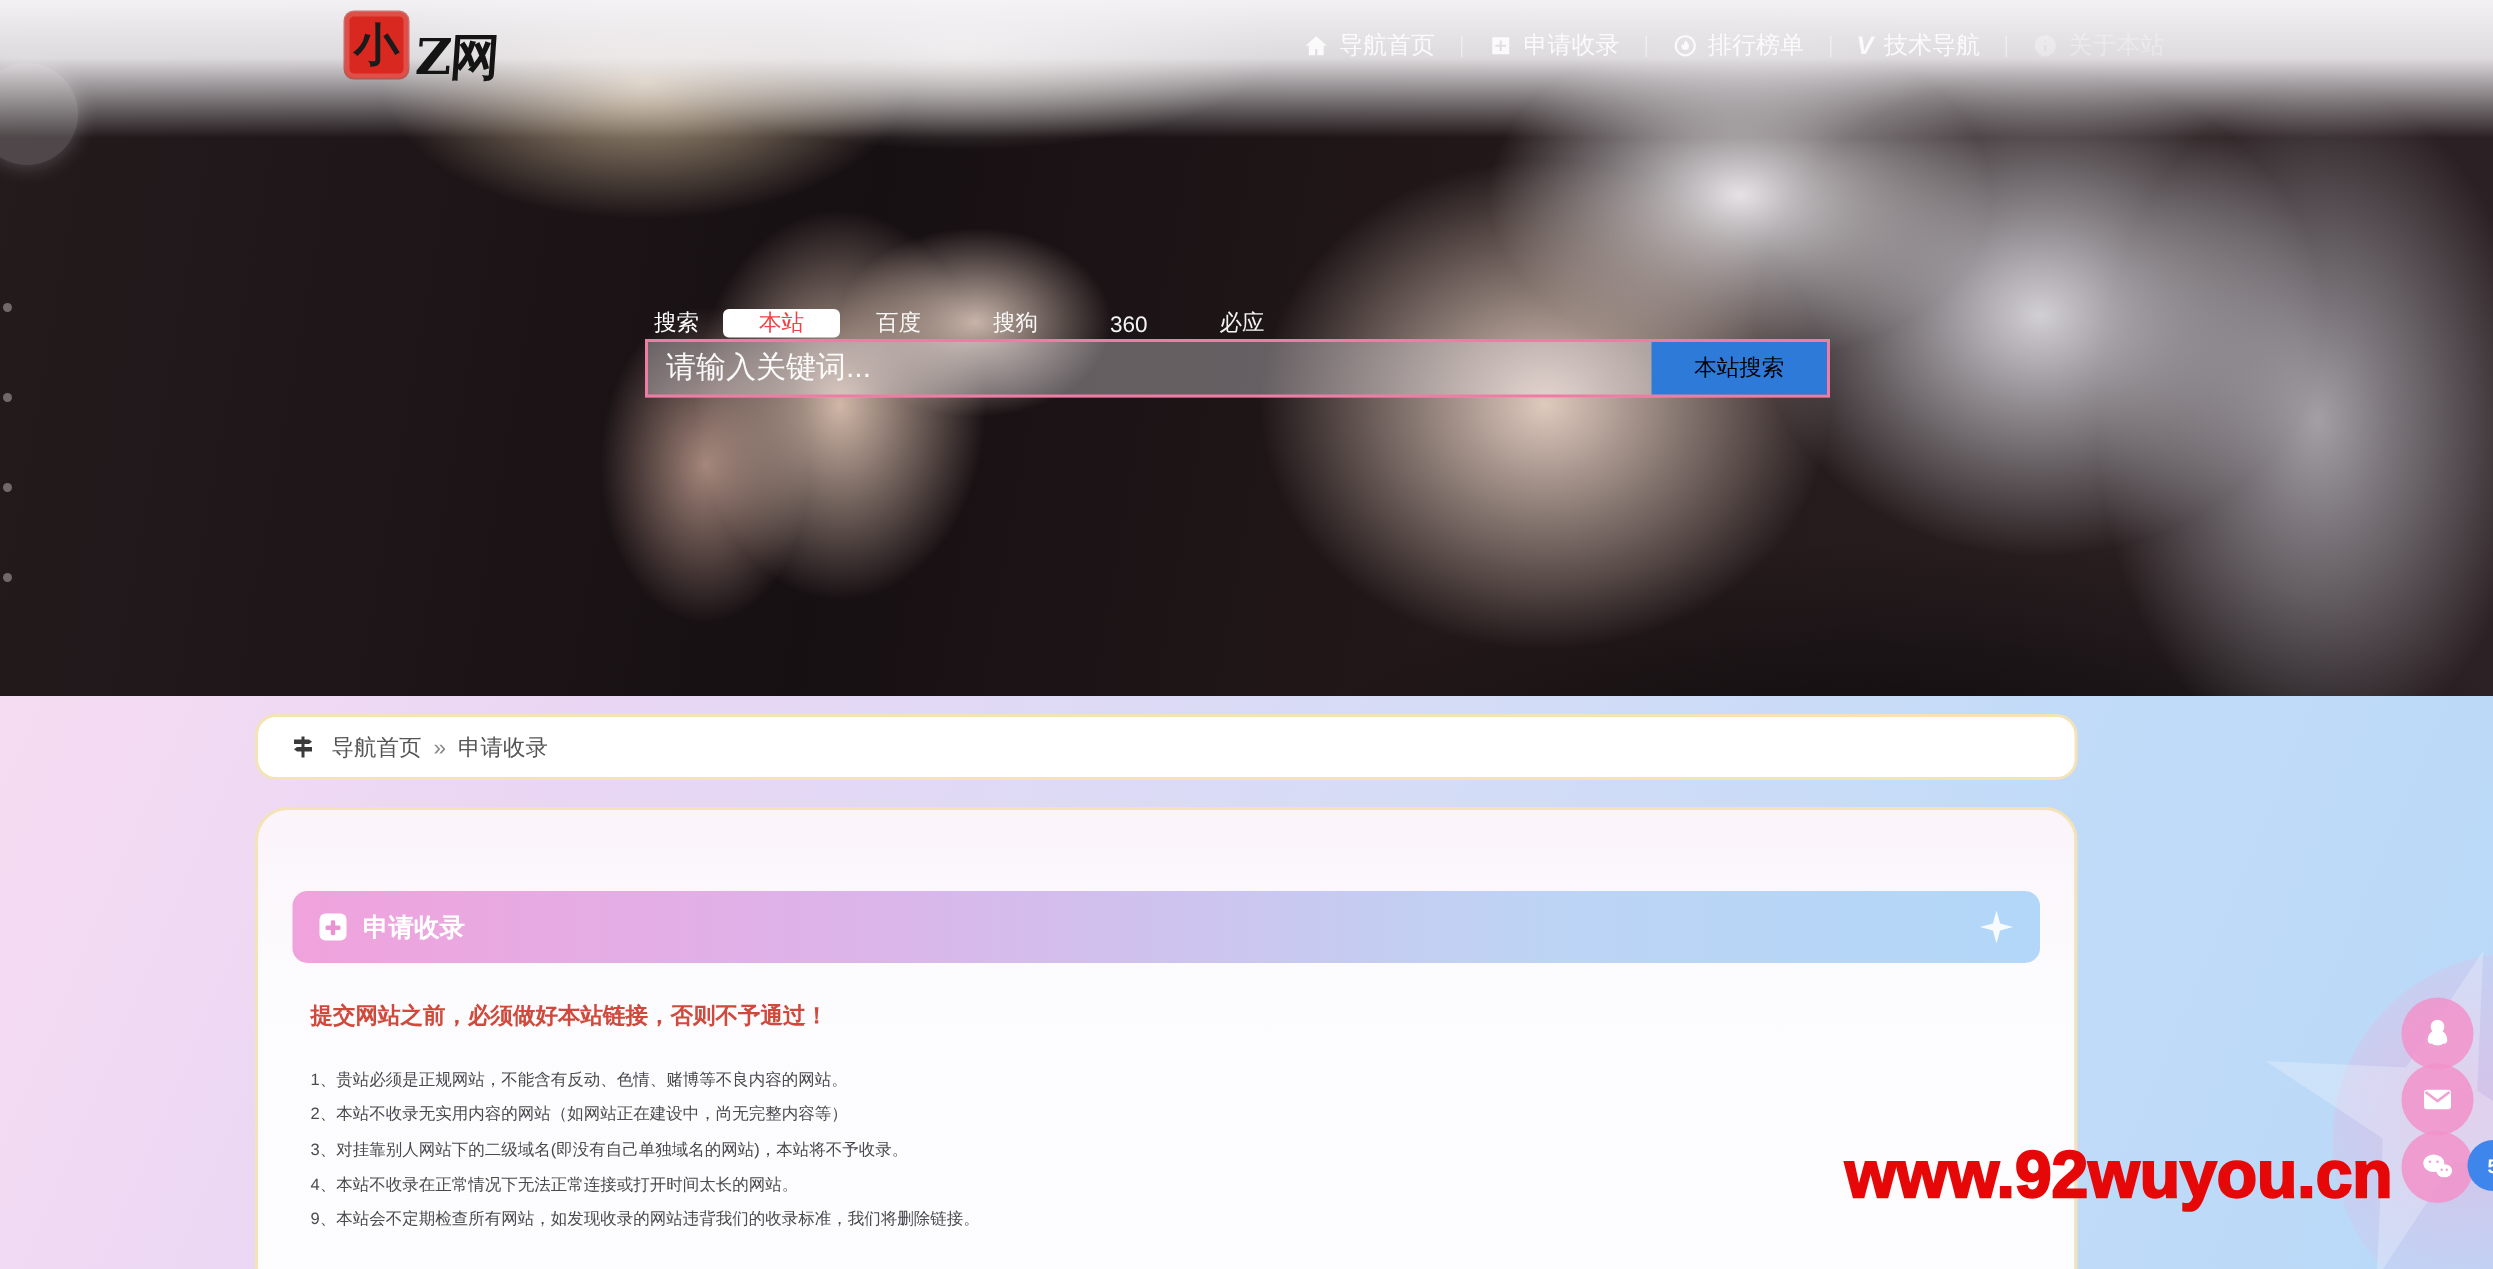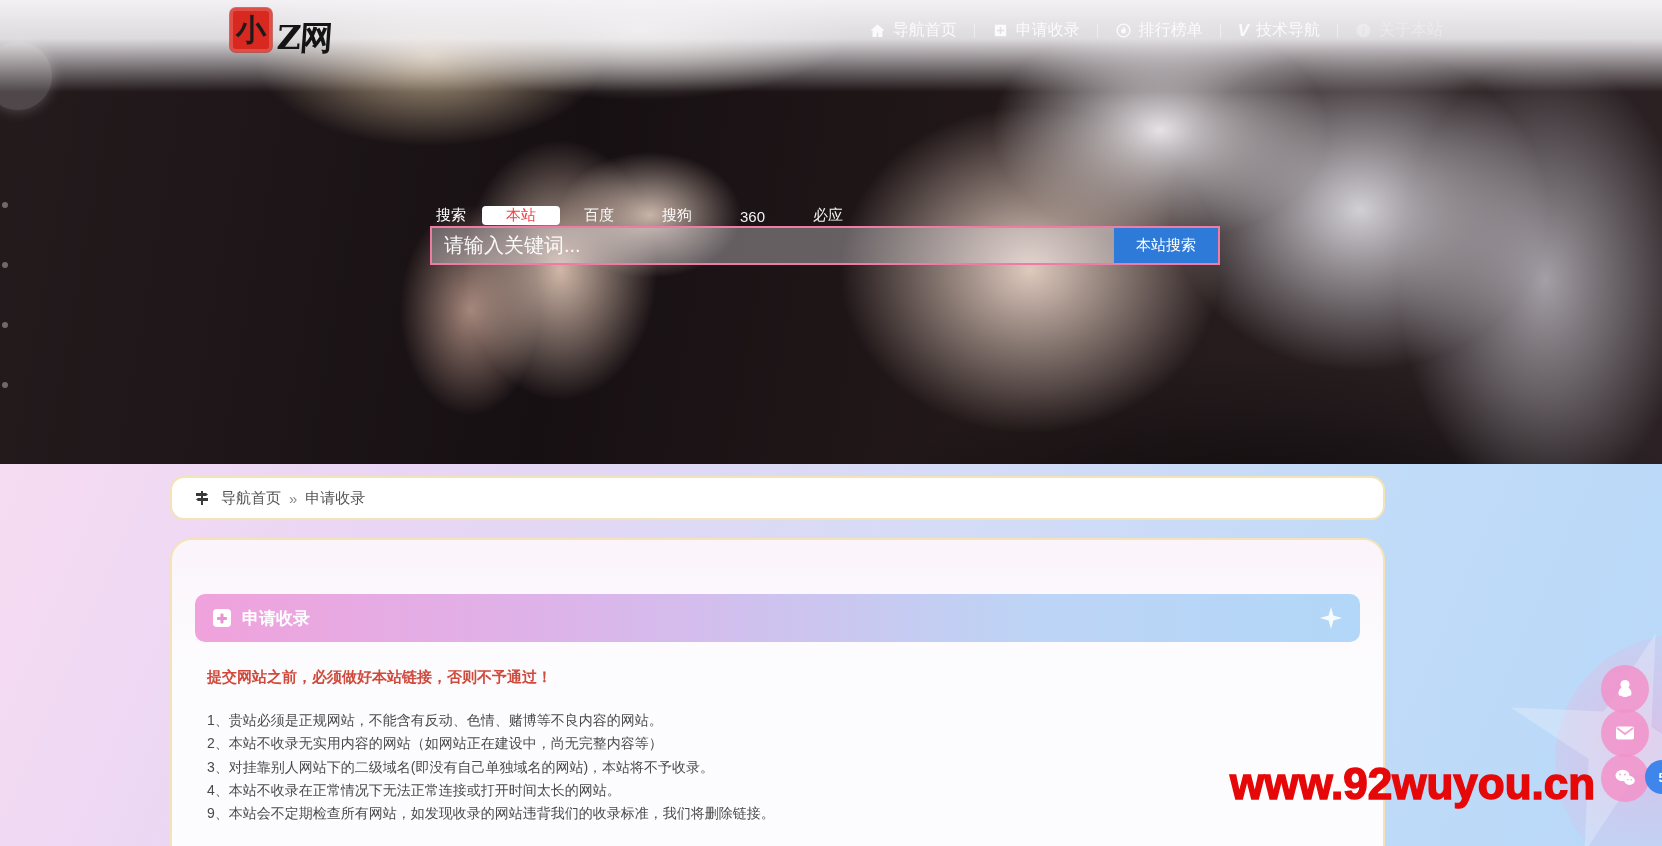--- a/index.html
+++ b/index.html
@@ -46,21 +46,21 @@
   
   .search-wrap { position:absolute; left:430px; top:188px; width:790px; }
   .engine-row { display:flex; align-items:flex-end; height:37px; font-size:15px; }
   .engine-prefix { color:#fff; display:flex; align-items:center; padding:0 16px 0 6px; }
   .engine-tab { display:flex; align-items:center; padding:0 24px; color:rgba(255,255,255,0.95); cursor:pointer; }
   .engine-tab.active { background:#ffffff; color:#ef4444; border-radius:4px; }
   .search-bar { margin-top:1px; height:39px; display:flex; border:2px solid #ee7ca4; background:rgba(238,234,241,0.35); }
   .search-input { flex:1; background:transparent; border:none; outline:none; padding:0 12px;
     font-size:20px; color:#ffffff; font-family:Liberation Sans, sans-serif; }
   .search-input::placeholder { color:rgba(255,255,255,0.95); }
-  .search-btn { flex:none; width:104px; background:#2e7ad8; color:#ffffff; border:none; font-size:15px;
+  .search-btn { flex:none; width:117px; background:#2e7ad8; color:#000000; border:none; font-size:15px;
     cursor:pointer; font-family:inherit; }
 
   
   .content { position:absolute; left:0; top:464px; width:1662px; height:382px;
     background:linear-gradient(113deg,#f6dcf2 0%,#e9d6f4 22%,#d6dcf6 52%,#c0dbf8 78%,#b9d8f8 100%); }
 
   .breadcrumb-bar { position:absolute; left:170px; top:12px; width:1215px; height:44px; background:#ffffff;
     border:2px solid #f3e3b6; border-radius:14px; display:flex; align-items:center; padding:0 22px; gap:11px; }
   .bc-ico svg { width:16px; height:16px; fill:#3a3a3a; display:block; }
   .bc-text { font-size:15px; color:#555; display:flex; gap:8px; align-items:center; }
@@ -75,21 +75,21 @@
     background:linear-gradient(90deg,#f0a2dc 0%,#dcb4ea 32%,#bdd4f5 72%,#b2d7f8 100%); }
   .plus-icon { width:18px; height:18px; background:#fff; border-radius:4px; position:relative; margin-right:11px; flex:none; }
   .plus-icon::before, .plus-icon::after { content:""; position:absolute; background:#e893d2;
     left:4px; right:4px; top:7.5px; height:3px; border-radius:1px; }
   .plus-icon::after { transform:rotate(90deg); }
   .sparkle { position:absolute; right:18px; top:13px; width:22px; height:22px; opacity:0.9; }
   .sparkle svg { width:22px; height:22px; fill:#ffffff; }
 
   .warning-line { margin:26px 0 0 12px; font-size:15px; font-weight:bold; color:#cf4a3c; }
   .rules-list { margin:22px 0 0; padding:0 0 0 12px; list-style:none; }
-  .rules-list li { font-size:14px; color:#4a4a4e; line-height:23.3px; }
+  .rules-list li { font-size:11px; color:#4a4a4e; line-height:23.3px; }
 
   
   .fab-glow { position:absolute; left:1555px; top:635px; width:250px; height:250px; border-radius:50%;
     background:radial-gradient(circle at 35% 42%, rgba(246,170,215,0.5), rgba(246,170,215,0) 70%); pointer-events:none; }
   .big-star { position:absolute; left:1505px; top:628px; width:230px; height:230px; opacity:0.25;
     transform:rotate(18deg); pointer-events:none; }
   .big-star svg { width:230px; height:230px; fill:#ffffff; }
   .fab { position:absolute; left:1601px; width:48px; height:48px; border-radius:50%;
     background:rgba(242,146,202,0.85); display:flex; align-items:center; justify-content:center; cursor:pointer; }
   .fab svg { width:24px; height:24px; }

